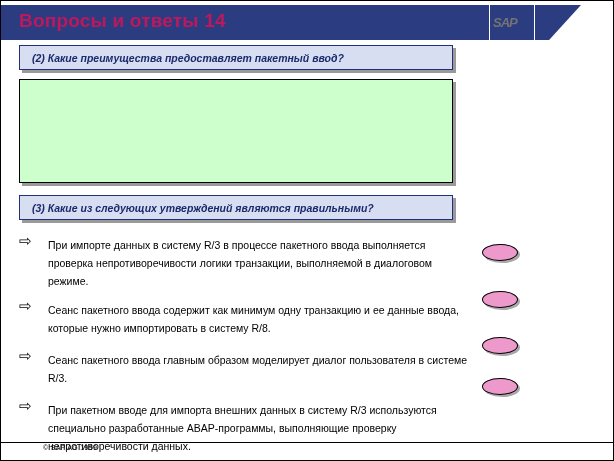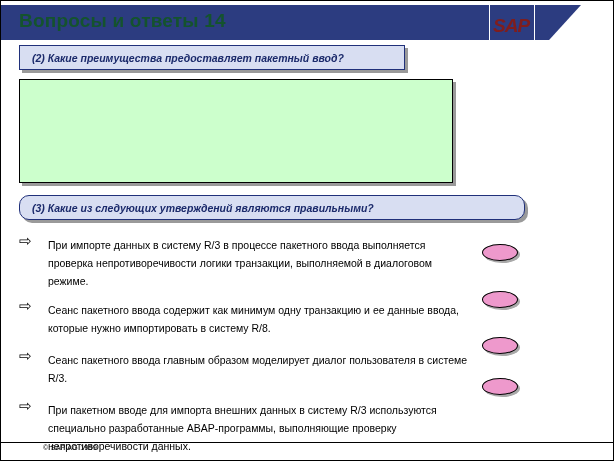--- a/index.html
+++ b/index.html
@@ -28,21 +28,21 @@
     width: 516px;
     height: 35px;
     background: #2C3C80;
   }
   .title-text {
     position: absolute;
     left: 18px;
     top: 9px;
     font-size: 19px;
     font-weight: bold;
-    color: #14532d;
+    color: #be185d;
     letter-spacing: 0.2px;
     white-space: nowrap;
   }
   
   .sap-logo {
     position: absolute;
     left: 466px;
     top: 4px;
     width: 114px;
     height: 35px;
@@ -63,24 +63,24 @@
     width: 1px;
     height: 35px;
     background: #ffffff;
   }
   .sap-logo .logo-sep.s1 { left: 22px; }
   .sap-logo .logo-sep.s2 { left: 67px; }
   .sap-logo .logo-word {
     position: absolute;
     left: 26px;
     top: 10px;
-    font-size: 19px;
+    font-size: 13px;
     font-weight: bold;
     font-style: italic;
-    color: #7f1d1d;
+    color: #737373;
     letter-spacing: -1px;
   }
 
   
   .box {
     position: absolute;
     border: 1px solid #000000;
     box-sizing: border-box;
     box-shadow: 3px 3px 0 #9a9a9a;
   }
@@ -171,27 +171,27 @@
   <div class="title-bar"></div>
   <div class="title-text">Вопросы и ответы 14</div>
 
   <div class="sap-logo">
     <div class="logo-body"></div>
     <div class="logo-sep s1"></div>
     <div class="logo-sep s2"></div>
     <div class="logo-word">SAP</div>
   </div>
 
-  <div class="box q-box" style="left:18px; top:44px; width:386px; height:25px;">
+  <div class="box q-box" style="left:18px; top:44px; width:434px; height:25px;">
     <div class="q-text">(2)  Какие преимущества предоставляет пакетный ввод?</div>
   </div>
 
   <div class="box answer-box" style="left:18px; top:78px; width:434px; height:104px;"></div>
 
-  <div class="box q-box" style="left:18px; top:194px; width:506px; height:25px;border-radius:10px;">
+  <div class="box q-box" style="left:18px; top:194px; width:434px; height:25px;">
     <div class="q-text">(3) Какие из следующих утверждений являются правильными?</div>
   </div>
 
   <div class="statements">
 
     <div class="statement" style="margin-bottom:11px;">
       <span class="stmt-bullet">⇨</span>
       <span class="stmt-text">При импорте данных в систему R/3 в процессе пакетного ввода выполняется проверка непротиворечивости логики транзакции, выполняемой в диалоговом режиме.</span>
     </div>
 

